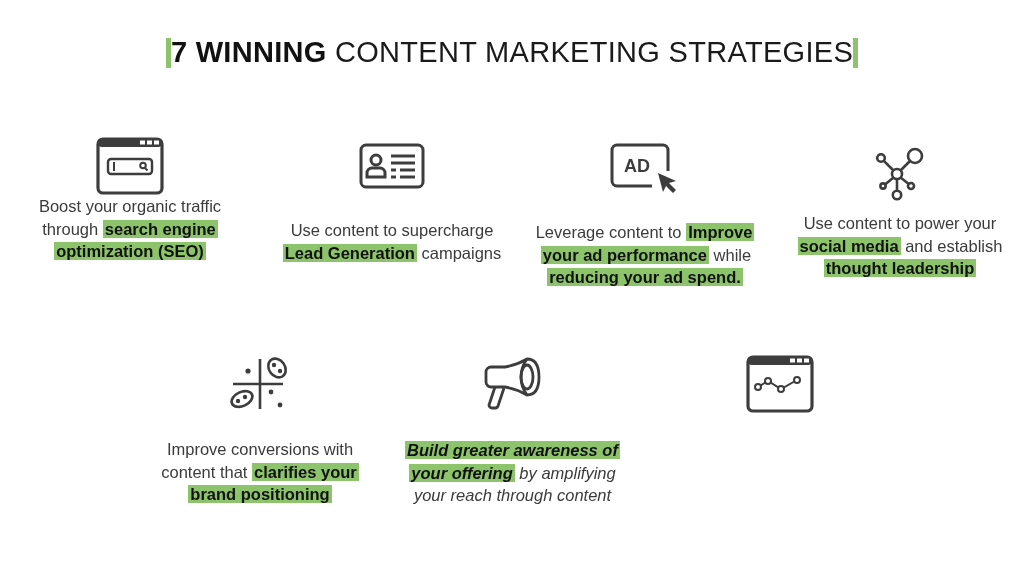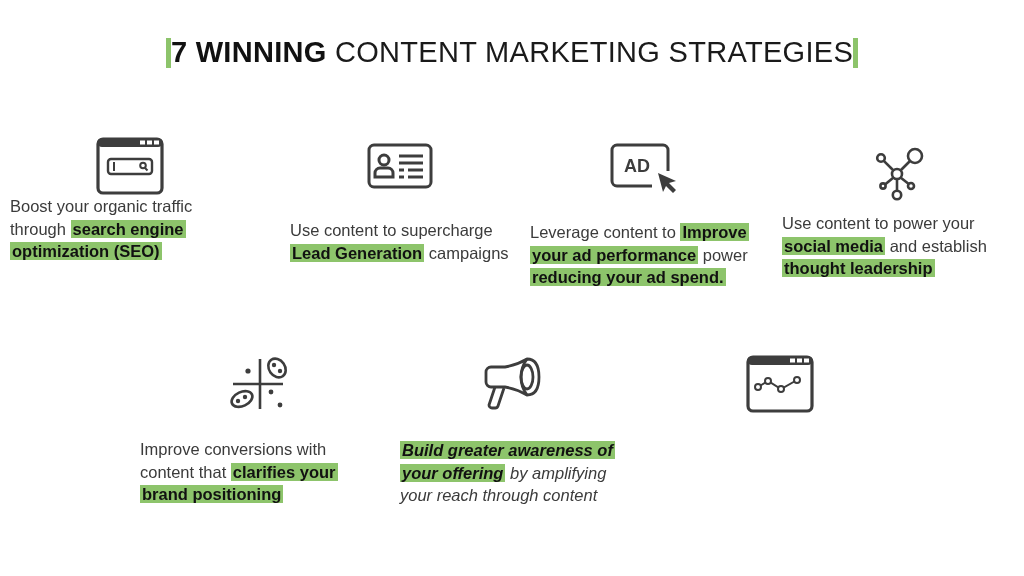--- a/index.html
+++ b/index.html
@@ -7,21 +7,21 @@
     width: 1024px; height: 576px; background: #ffffff; overflow: hidden;
     font-family: "Liberation Sans", sans-serif; color: #3a3a3a; position: relative;
   }
   .title {
     position: absolute; top: 36px; left: 0; width: 1024px; text-align: right;
     font-size: 29px; letter-spacing: 0.3px; color: #1a1a1a; font-weight: 300;
     display: flex; justify-content: center; align-items: center; 
   }
   .title .bar { display: inline-block; width: 5px; height: 30px; background: #8dc46b; }
   .title .bold { font-weight: 700; color: #111; }
-  .card { position: absolute; }
+  .card { position: absolute; text-align: center; }
   .card .icon { display: block; margin: 0 auto; }
   .card .text {
     font-size: 16.5px; line-height: 22.5px; color: #3b3b3b; 
   }
   .hl {
     background: #8dc46b; color: #111; font-weight: 700;
     padding: 0 2px; box-decoration-break: clone; -webkit-box-decoration-break: clone;
   }
   svg { stroke: #3d3d3d; fill: none; }
 </style>
@@ -47,21 +47,21 @@
     <rect x="12" y="22" width="44" height="15" rx="3" stroke-width="2.4"></rect>
     <line x1="18" y1="25" x2="18" y2="34" stroke-width="2"></line>
     <circle cx="47" cy="28.5" r="2.8" stroke-width="2"></circle>
     <line x1="49" y1="31" x2="51.5" y2="33.5" stroke-width="2"></line>
   </svg>
   <div class="text">
     <span>Boost your organic traffic through </span><span class="hl">search engine optimization (SEO)</span>
   </div>
 </div>
 
-<div class="card" style="left:290px; top:143px; width:220px;">
+<div class="card" style="left:282px; top:143px; width:220px;">
   <svg class="icon" width="66" height="46" viewBox="0 0 66 46" stroke-width="3">
     <rect x="2" y="2" width="62" height="42" rx="5"></rect>
     <circle cx="17" cy="17" r="5"></circle>
     <path d="M8 34 v-4 a5 5 0 0 1 5 -5 h8 a5 5 0 0 1 5 5 v4 z"></path>
     <line x1="32" y1="13" x2="56" y2="13"></line>
     <line x1="32" y1="20" x2="56" y2="20"></line>
     <line x1="32" y1="27" x2="37" y2="27"></line>
     <line x1="41" y1="27" x2="56" y2="27"></line>
     <line x1="32" y1="34" x2="37" y2="34"></line>
     <line x1="41" y1="34" x2="56" y2="34"></line>
@@ -71,21 +71,21 @@
   </div>
 </div>
 
 <div class="card" style="left:530px; top:143px; width:230px;">
   <svg class="icon" width="70" height="52" viewBox="0 0 70 52" stroke-width="3">
     <path d="M58 28 V7 a5 5 0 0 0 -5 -5 H7 a5 5 0 0 0 -5 5 v31 a5 5 0 0 0 5 5 H42"></path>
     <text x="14" y="29" font-family="Liberation Sans, sans-serif" font-size="18" font-weight="700" fill="#3d3d3d" stroke="none">AD</text>
     <path d="M48 30 L66 38 L59 40 L66 47 L63 50 L56 43 L53 49 Z" fill="#3d3d3d" stroke="none"></path>
   </svg>
   <div class="text" style="margin-top:26px;">
-    <span>Leverage content to </span><span class="hl">Improve your ad performance</span><span> power </span><span class="hl">reducing your ad spend.</span>
+    <span>Leverage content to </span><span class="hl">Improve your ad performance</span><span> while </span><span class="hl">reducing your ad spend.</span>
   </div>
 </div>
 
 <div class="card" style="left:782px; top:146px; width:236px;">
   <svg class="icon" width="54" height="56" viewBox="0 0 54 56" stroke-width="2.6">
     <circle cx="24" cy="28" r="5"></circle>
     <circle cx="8" cy="12" r="3.8"></circle>
     <circle cx="42" cy="10" r="7"></circle>
     <circle cx="10" cy="40" r="2.6"></circle>
     <circle cx="38" cy="40" r="3"></circle>

